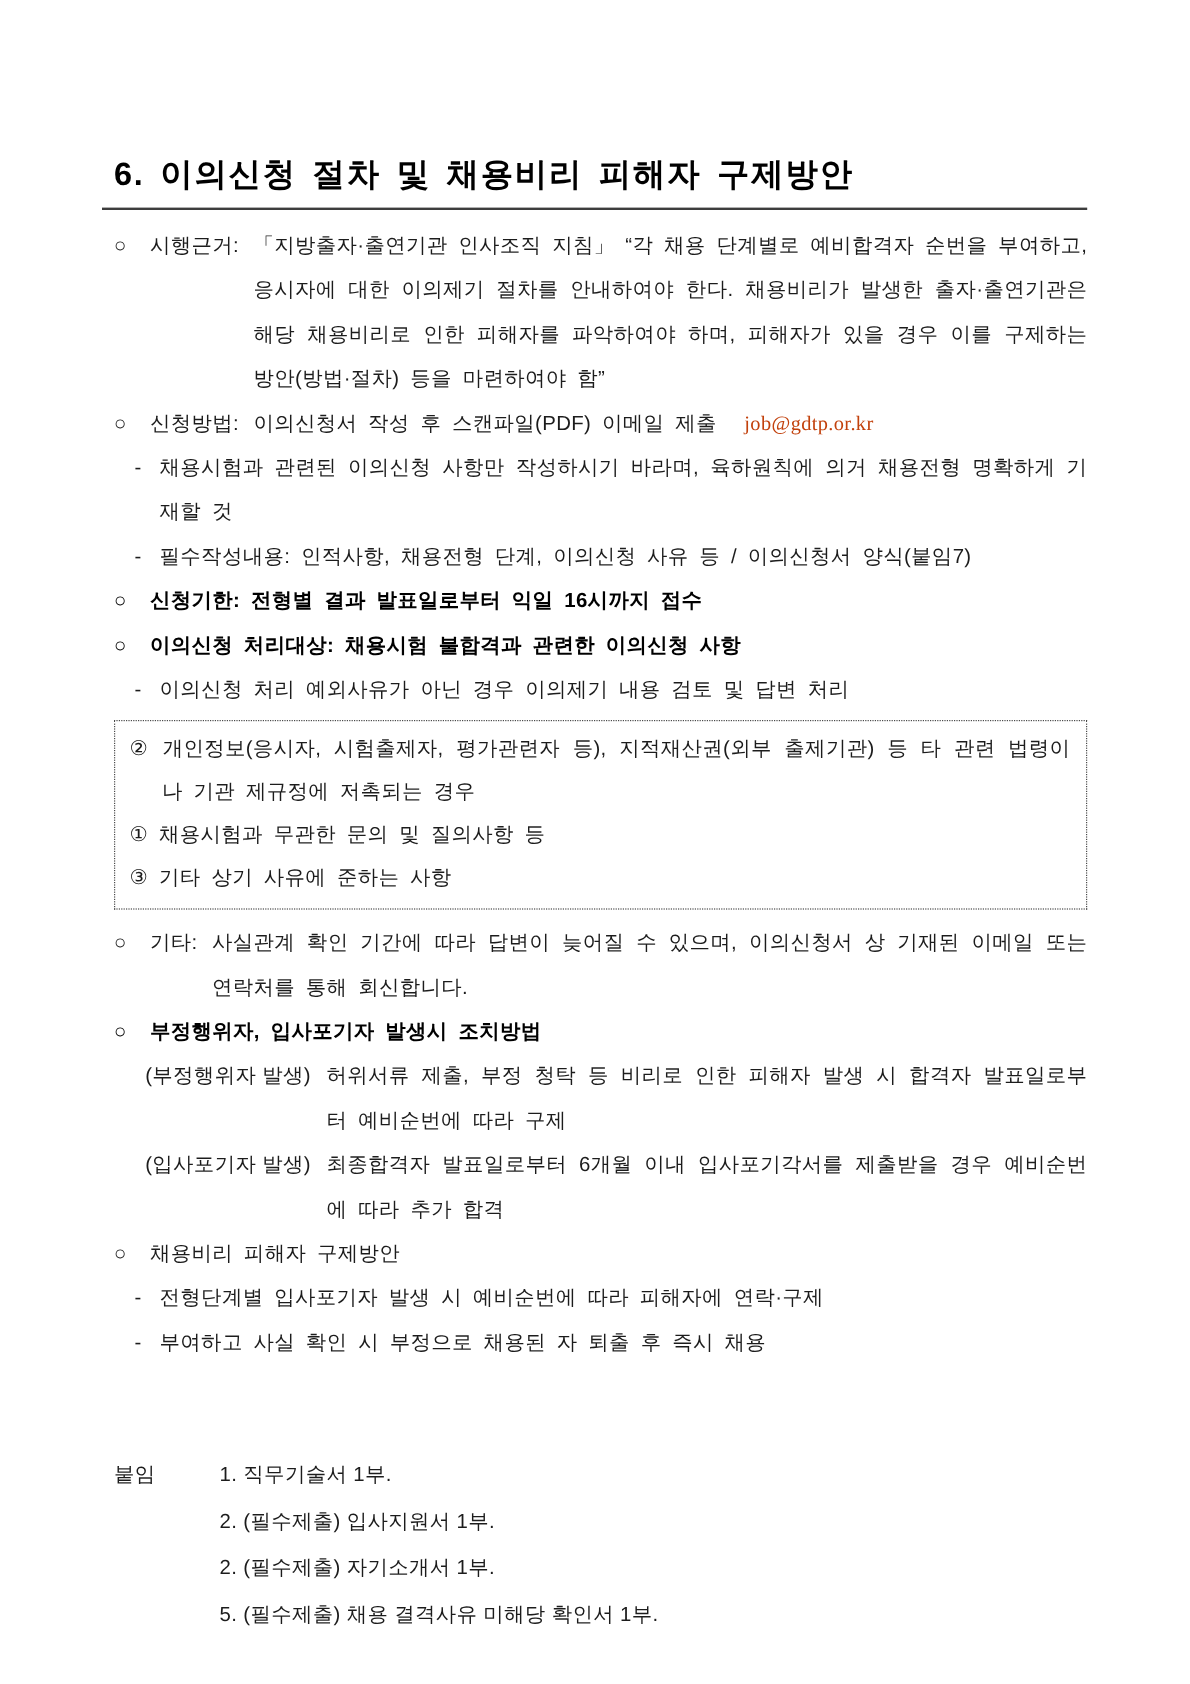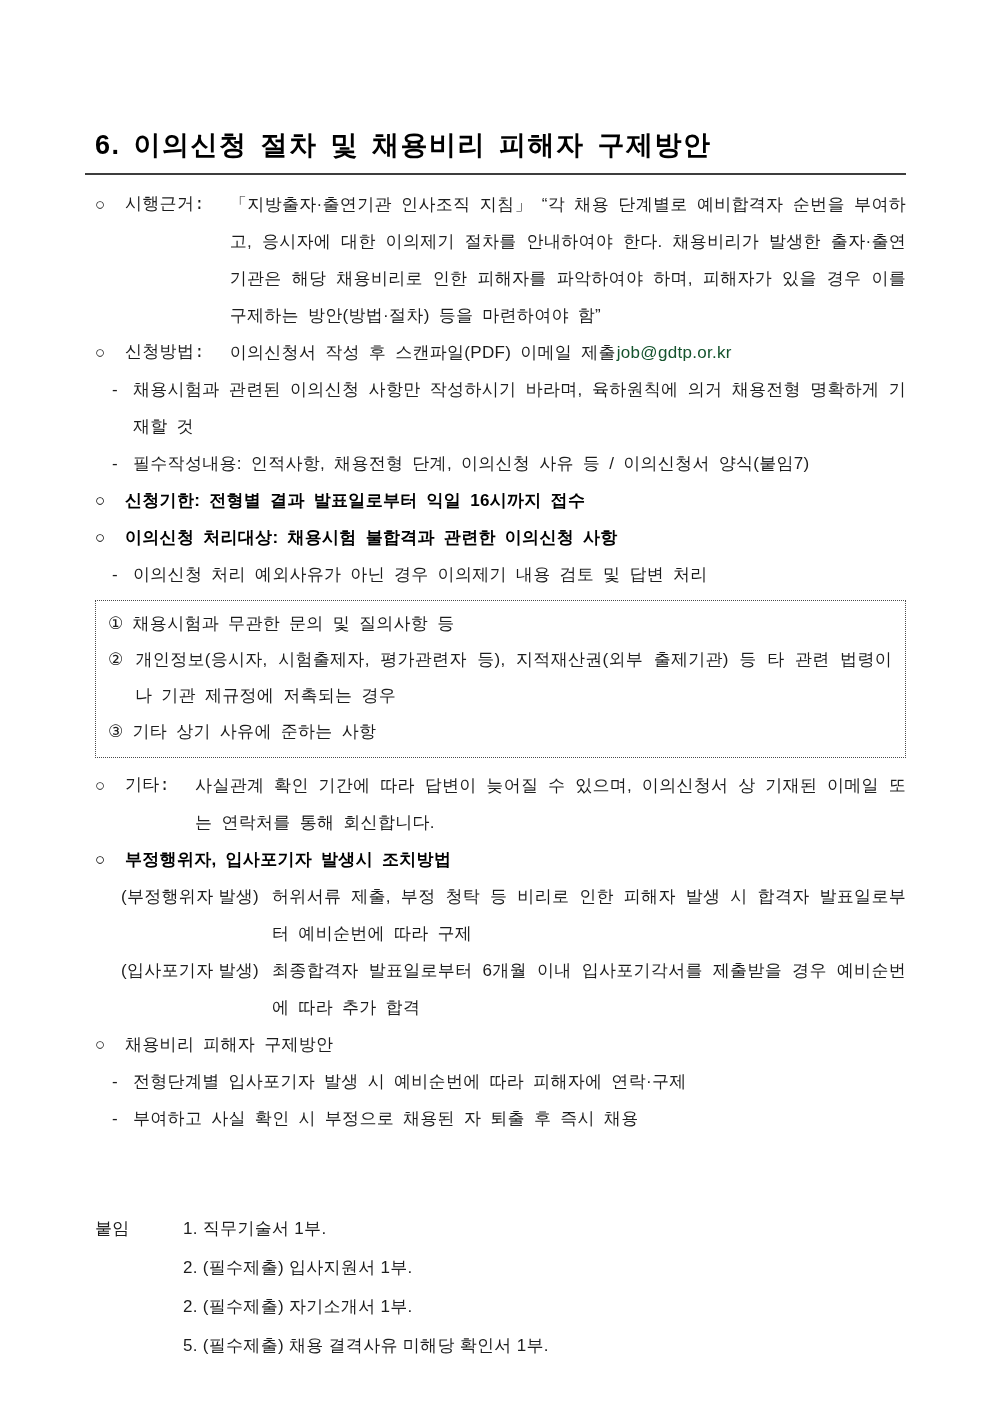--- a/index.html
+++ b/index.html
@@ -27,26 +27,26 @@
     word-spacing:4px;
   }
   .title-divider {
     border:none;
     border-top:2px solid #3d3d3d;
     margin:11px 0 11px -10px;
     width:calc(100% + 10px);
   }
   .row { display:flex; line-height:37px; }
   .row .marker { flex:none; width:30px; }
-  .row .label  { flex:none; white-space:nowrap; margin-right:25px;font-family:Liberation Mono, monospace; }
+  .row .label  { flex:none; white-space:nowrap; margin-right:12px; }
   .row .text   { flex:1 1 auto; text-align:justify; word-spacing:4px; }
   .bold { font-weight:700; color:#000; }
   .sub { margin-left:17px; }
   .sub .marker { width:21px; }
-  .email { color:#14532d; text-decoration:none; margin-left:1px; white-space:nowrap; }
+  .email { color:#c2410c; text-decoration:none; margin-left:23px; white-space:nowrap;font-family:Liberation Serif, serif; }
   .exclusion-box {
     border:1px dotted #4a4a4a;
     margin:7px 0 9px 0;
     padding:5px 13px 7px 12px;
     line-height:36px;
   }
   .box-item {
     padding-left:27px;
     text-indent:-27px;
     text-align:justify;
@@ -95,22 +95,22 @@
   <div class="row bold">
     <span class="marker">○</span>
     <span class="text">이의신청 처리대상: 채용시험 불합격과 관련한 이의신청 사항</span>
   </div>
   <div class="row sub">
     <span class="marker">-</span>
     <span class="text">이의신청 처리 예외사유가 아닌 경우 이의제기 내용 검토 및 답변 처리</span>
   </div>
 
   <div class="exclusion-box">
+    <div class="box-item">② 개인정보(응시자, 시험출제자, 평가관련자 등), 지적재산권(외부 출제기관) 등 타 관련 법령이나 기관 제규정에 저촉되는 경우</div>
     <div class="box-item">① 채용시험과 무관한 문의 및 질의사항 등</div>
-    <div class="box-item">② 개인정보(응시자, 시험출제자, 평가관련자 등), 지적재산권(외부 출제기관) 등 타 관련 법령이나 기관 제규정에 저촉되는 경우</div>
     <div class="box-item">③ 기타 상기 사유에 준하는 사항</div>
   </div>
 
   <div class="row">
     <span class="marker">○</span>
     <span class="label">기타:</span>
     <span class="text">사실관계 확인 기간에 따라 답변이 늦어질 수 있으며, 이의신청서 상 기재된 이메일 또는 연락처를 통해 회신합니다.</span>
   </div>
 
   <div class="row bold">

